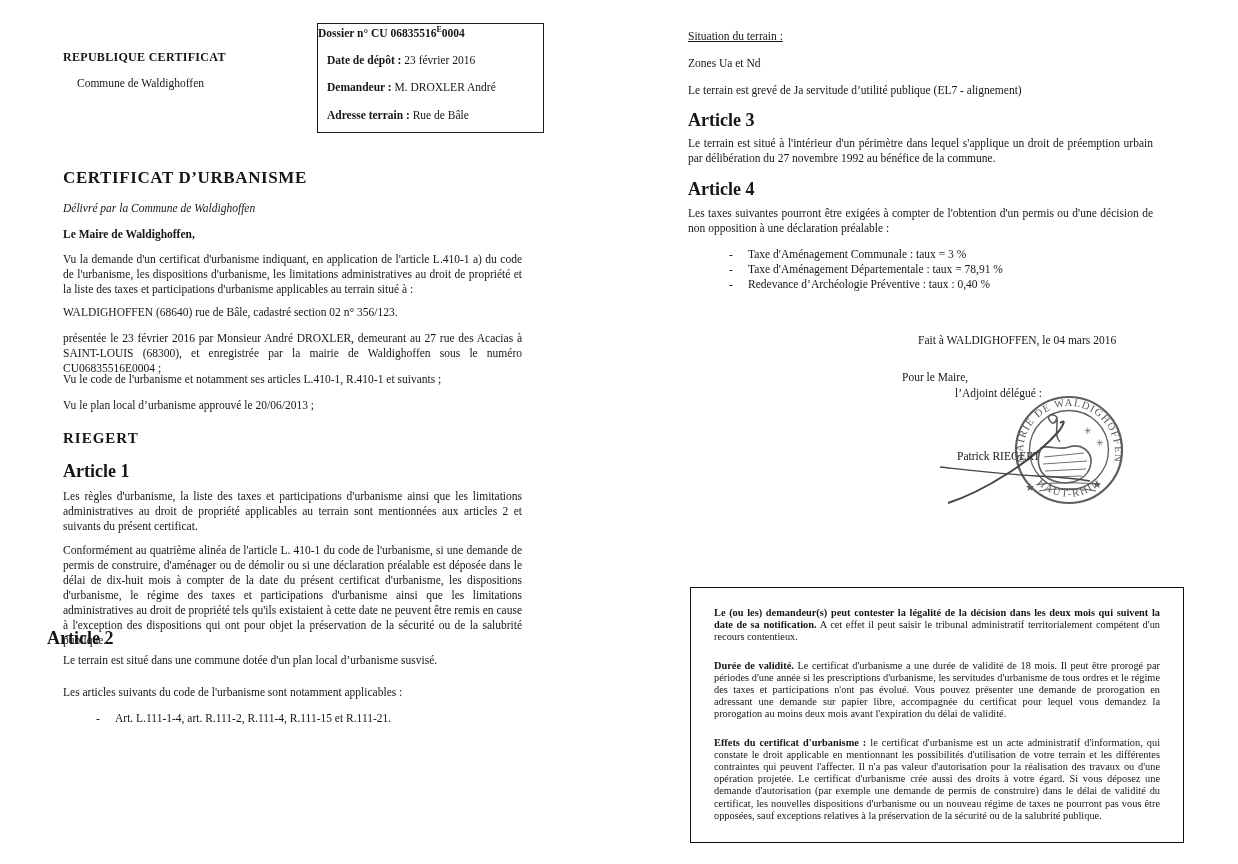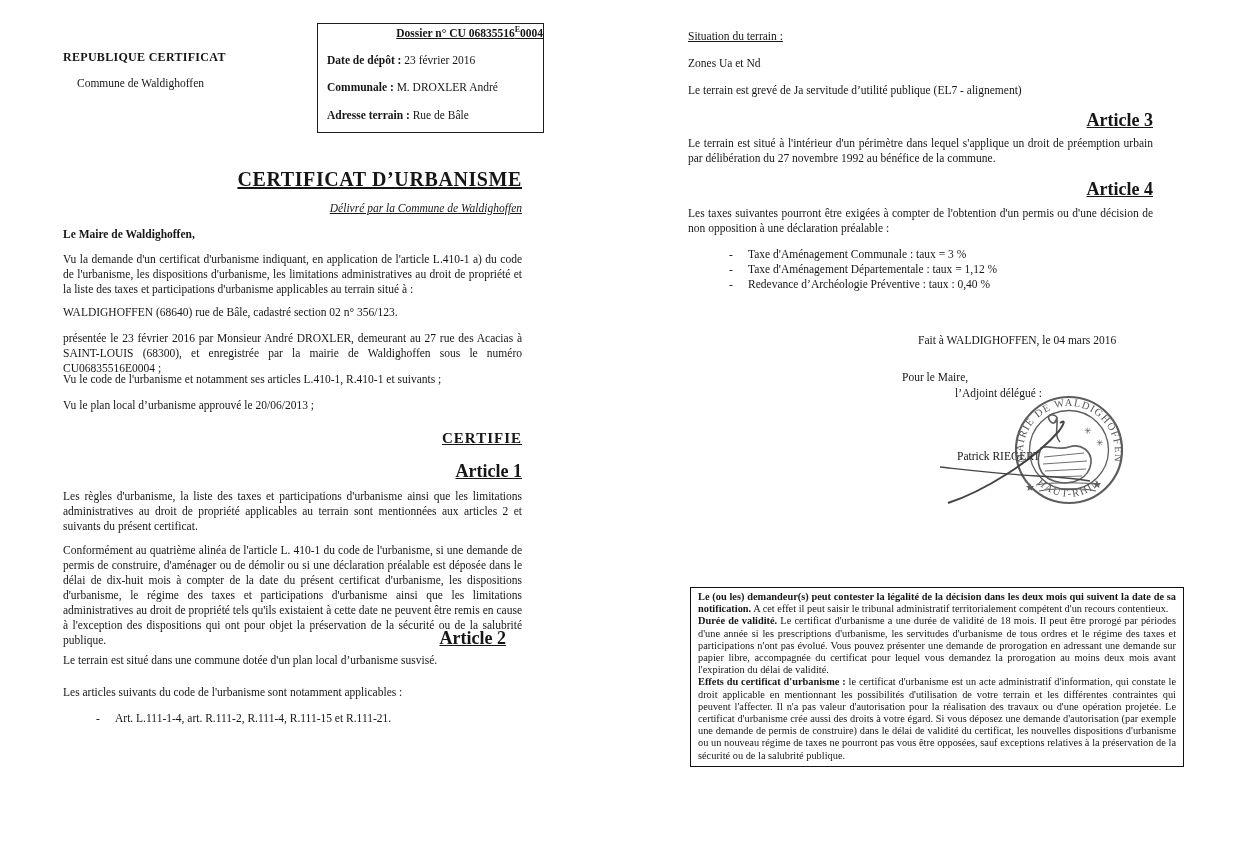--- a/index.html
+++ b/index.html
@@ -3,80 +3,80 @@
 <meta charset="utf-8">
 <style>
   html,body{margin:0;padding:0;background:#ffffff;}
   #doc{
     position:relative;width:1238px;height:864px;background:#ffffff;overflow:hidden;
     font-family:"Liberation Serif","DejaVu Serif",serif;color:#161616;
   }
   .abs{position:absolute;}
   .body-txt{font-size:11.5px;line-height:15px;}
   .just{text-align:justify;}
-  .ctr{text-align:right;text-decoration:underline;}
+  .ctr{text-align:left;}
   .b{font-weight:bold;}
-  .doc-title{font-size:20px;font-weight:bold;letter-spacing:.6px;}
+  .doc-title{font-size:17px;font-weight:bold;letter-spacing:.6px;}
   .sub-title{font-size:11.5px;font-style:italic;}
   .certifie{font-size:15px;font-weight:bold;letter-spacing:1px;}
   .art-head{font-size:18px;font-weight:bold;}
   .dossier-box{
     border:1.6px solid #1c1c1c;box-sizing:border-box;
     font-size:11.5px;
   }
   .dossier-box .row{position:absolute;left:9px;right:6px;white-space:nowrap;}
   .underl{text-decoration:underline;}
   .bullet-row{display:flex;}
   .bullet-row .dash{width:19px;flex:none;}
   .tax-list .bullet-row{height:15px;}
   .legal-box{
     border:1.8px solid #101010;box-sizing:border-box;
     font-size:10.35px;line-height:12.2px;padding:3px 7px 4px 7px;
     text-align:justify;
   }
-  .legal-box p{margin:0;}
+  .legal-box p{margin:16px;}
   .pageno{font-size:10px;font-weight:bold;margin-top:20px;}
   .stamp-svg{opacity:.88;}
   sup{font-size:8px;vertical-align:super;line-height:0;}
 </style>
 </head>
 <body>
 
 <div id="doc">
 
   <div>
 
     <div class="abs b" style="left:63px;top:50px;font-size:12px;letter-spacing:.3px">REPUBLIQUE CERTIFICAT</div>
 
     <div class="abs body-txt" style="left:77px;top:76px">Commune de Waldighoffen</div>
 
     <div class="abs dossier-box" style="left:317px;top:23px;width:227px;height:110px">
       <div class="row ctr b" style="top:3px;left:0;right:0"><span>Dossier n° CU 06835516</span><sup>E</sup><span class="b">0004</span></div>
       <div class="row" style="top:30px"><span class="b">Date de dépôt :</span>&nbsp;<span>23 février 2016</span></div>
-      <div class="row" style="top:57px"><span class="b">Communale :</span>&nbsp;<span>M. DROXLER André</span></div>
+      <div class="row" style="top:57px"><span class="b">Demandeur :</span>&nbsp;<span>M. DROXLER André</span></div>
       <div class="row" style="top:85px"><span class="b">Adresse terrain :</span>&nbsp;<span>Rue de Bâle</span></div>
     </div>
 
     <div class="abs ctr doc-title" style="left:63px;top:168px;width:459px">CERTIFICAT D’URBANISME</div>
 
     <div class="abs ctr sub-title" style="left:63px;top:202px;width:459px">Délivré par la Commune de Waldighoffen</div>
 
     <div class="abs body-txt b" style="left:63px;top:227px">Le Maire de Waldighoffen,</div>
 
     <div class="abs body-txt just" style="left:63px;top:252px;width:459px">Vu la demande d'un certificat d'urbanisme indiquant, en application de l'article L.410-1 a) du code de l'urbanisme, les dispositions d'urbanisme, les limitations administratives au droit de propriété et la liste des taxes et participations d'urbanisme applicables au terrain situé à :</div>
 
     <div class="abs body-txt" style="left:63px;top:305px">WALDIGHOFFEN (68640) rue de Bâle, cadastré section 02 n° 356/123.</div>
 
     <div class="abs body-txt just" style="left:63px;top:331px;width:459px">présentée le 23 février 2016 par Monsieur André DROXLER, demeurant au 27 rue des Acacias à SAINT-LOUIS (68300), et enregistrée par la mairie de Waldighoffen sous le numéro CU06835516E0004 ;</div>
 
     <div class="abs body-txt" style="left:63px;top:372px">Vu le code de l'urbanisme et notamment ses articles L.410-1, R.410-1 et suivants ;</div>
 
     <div class="abs body-txt" style="left:63px;top:398px">Vu le plan local d’urbanisme approuvé le 20/06/2013 ;</div>
 
-    <div class="abs ctr certifie" style="left:63px;top:430px;width:459px">CERTIFIE</div>
+    <div class="abs ctr certifie" style="left:63px;top:430px;width:459px">RIEGERT</div>
 
     <div class="abs ctr art-head" style="left:63px;top:461px;width:459px">Article 1</div>
 
     <div class="abs body-txt just" style="left:63px;top:489px;width:459px">Les règles d'urbanisme, la liste des taxes et participations d'urbanisme ainsi que les limitations administratives au droit de propriété applicables au terrain sont mentionnées aux articles 2 et suivants du présent certificat.</div>
 
     <div class="abs body-txt just" style="left:63px;top:543px;width:459px">Conformément au quatrième alinéa de l'article L. 410-1 du code de l'urbanisme, si une demande de permis de construire, d'aménager ou de démolir ou si une déclaration préalable est déposée dans le délai de dix-huit mois à compter de la date du présent certificat d'urbanisme, les dispositions d'urbanisme, le régime des taxes et participations d'urbanisme ainsi que les limitations administratives au droit de propriété tels qu'ils existaient à cette date ne peuvent être remis en cause à l'exception des dispositions qui ont pour objet la préservation de la sécurité ou de la salubrité publique.</div>
 
     <div class="abs ctr art-head" style="left:47px;top:628px;width:459px">Article 2</div>
 
     <div class="abs body-txt" style="left:63px;top:653px">Le terrain est situé dans une commune dotée d'un plan local d’urbanisme susvisé.</div>
@@ -107,21 +107,21 @@
 
     <div class="abs body-txt just" style="left:688px;top:206px;width:465px">Les taxes suivantes pourront être exigées à compter de l'obtention d'un permis ou d'une décision de non opposition à une déclaration préalable :</div>
 
     <div class="abs body-txt tax-list" style="left:729px;top:247px;width:420px">
       <div class="bullet-row">
         <span class="dash">-</span>
         <span>Taxe d'Aménagement Communale : taux = 3 %</span>
       </div>
       <div class="bullet-row">
         <span class="dash">-</span>
-        <span>Taxe d'Aménagement Départementale : taux = 1,12 %</span>
+        <span>Taxe d'Aménagement Départementale : taux = 78,91 %</span>
       </div>
       <div class="bullet-row">
         <span class="dash">-</span>
         <span>Redevance d’Archéologie Préventive : taux : 0,40 %</span>
       </div>
     </div>
 
     <div class="abs body-txt" style="left:918px;top:333px">Fait à WALDIGHOFFEN, le 04 mars 2016</div>
 
     <div class="abs body-txt" style="left:902px;top:370px">Pour le Maire,</div>

